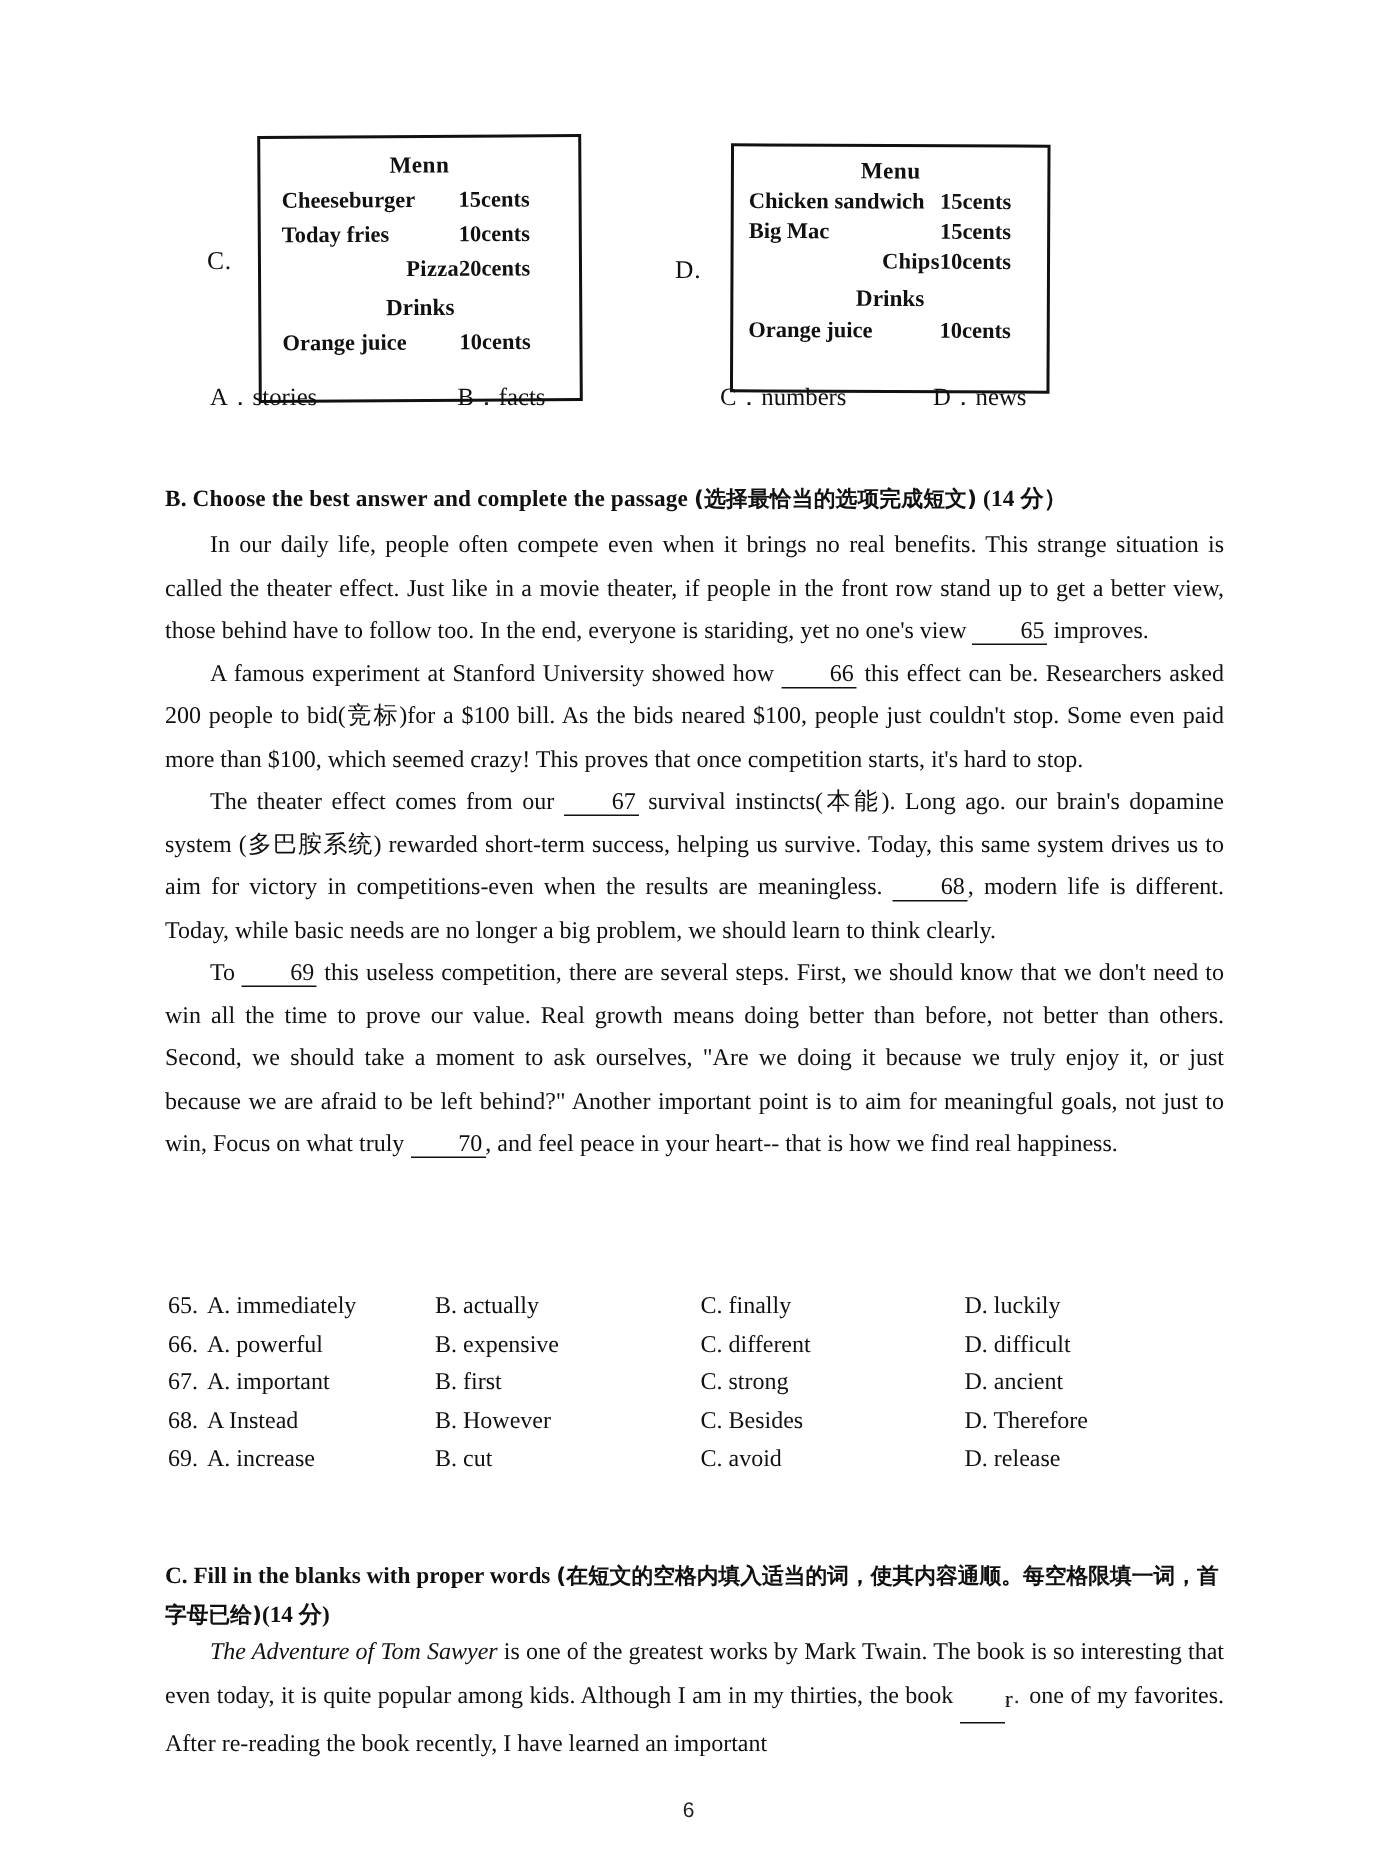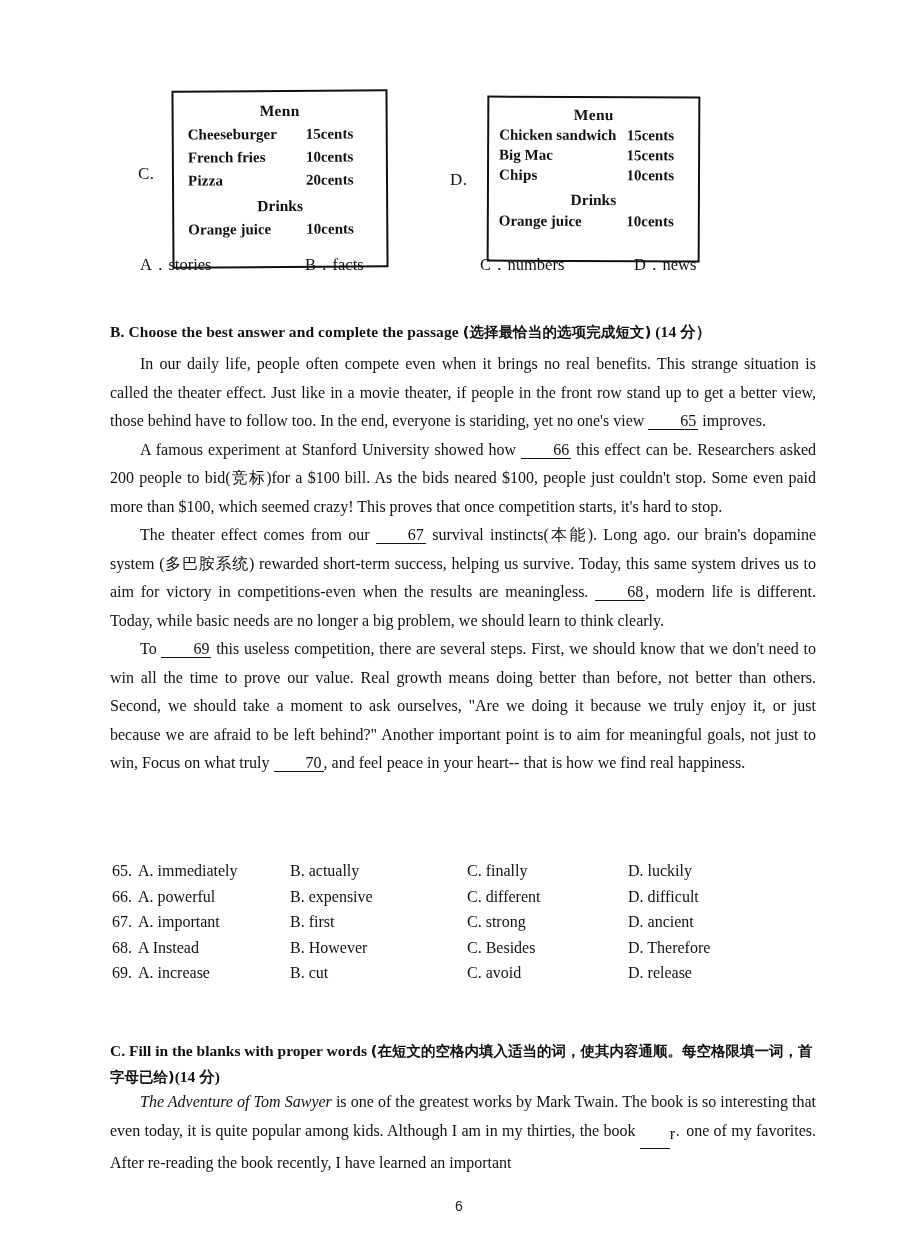--- a/index.html
+++ b/index.html
@@ -91,21 +91,21 @@
     font-size: 15.5px;
     font-family: "Liberation Serif", serif;
   }
   .c-box .menu-sub { margin-top: 8px; }
   .d-box .menu-sub { margin-top: 7px; }
 
   .c-box .drink-row { margin-top: 6px; }
   .d-box .drink-row { margin-top: 4px; }
 
   
-  .menu-box .menu-row:nth-child(4) .item { letter-spacing: 0.2px; }
+  .menu-box .menu-row:nth-child(4) .item { letter-spacing: 0.2px; text-align: right; }
 
   
   .q64 {
     position: absolute;
     left: 112px;
     top: 246px;
     width: 700px;
   }
   .q64-stem {
     font-size: 16.5px;
@@ -125,21 +125,21 @@
     position: relative;
     height: 22px;
   }
   .q64-opts span.o {
     position: absolute;
     white-space: nowrap;
   }
   .q64-opts .o1 { left: 0px; }
   .q64-opts .o2 { left: 165px; }
   .q64-opts .o3 { left: 340px; }
-  .q64-opts .o4 { left: 494px; }
+  .q64-opts .o4 { left: 482px; }
 
   
   .sec-b-head {
     position: absolute;
     left: 110px;
     top: 322px;
     width: 706px;
     font-size: 15.5px;
     font-weight: bold;
     font-family: "Liberation Serif", serif;
@@ -186,21 +186,21 @@
   }
   .opt-row {
     position: relative;
     height: 25.5px;
     white-space: nowrap;
   }
   .opt-row .num { position: absolute; left: 0px; }
   .opt-row .ca  { position: absolute; left: 26px; }
   .opt-row .cb  { position: absolute; left: 178px; }
   .opt-row .cc  { position: absolute; left: 355px; }
-  .opt-row .cd  { position: absolute; left: 516px; }
+  .opt-row .cd  { position: absolute; left: 531px; }
 
   
   .sec-c-head {
     position: absolute;
     left: 110px;
     top: 1038px;
     width: 706px;
     font-size: 15.5px;
     font-weight: bold;
     font-family: "Liberation Serif", serif;
@@ -252,21 +252,21 @@
 
     <span class="opt-letter c">C.</span>
 
     <div class="menu-box c-box">
       <div class="menu-head">Menn</div>
       <div class="menu-row">
         <span class="item">Cheeseburger</span>
         <span class="price">15cents</span>
       </div>
       <div class="menu-row">
-        <span class="item">French fries</span>
+        <span class="item">Today fries</span>
         <span class="price">10cents</span>
       </div>
       <div class="menu-row">
         <span class="item">Pizza</span>
         <span class="price">20cents</span>
       </div>
       <div class="menu-sub">Drinks</div>
       <div class="menu-row drink-row">
         <span class="item">Orange juice</span>
         <span class="price">10cents</span>

